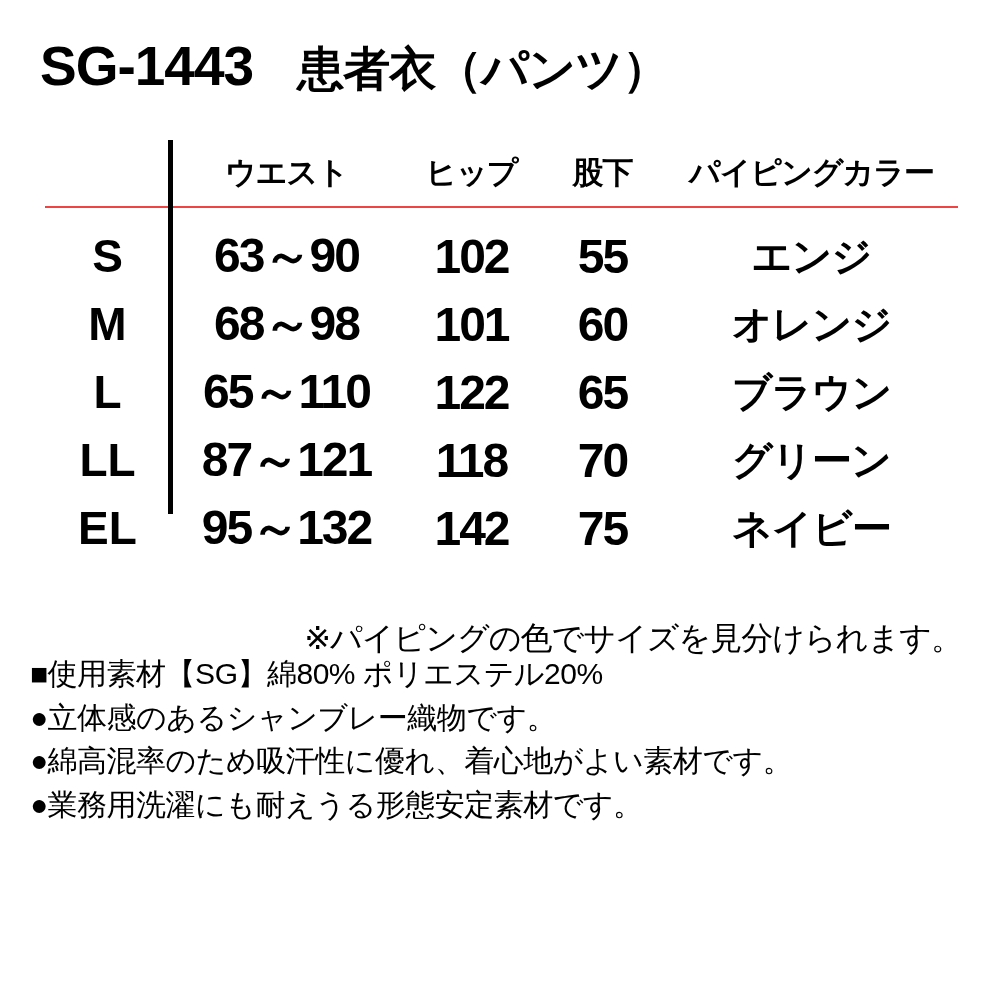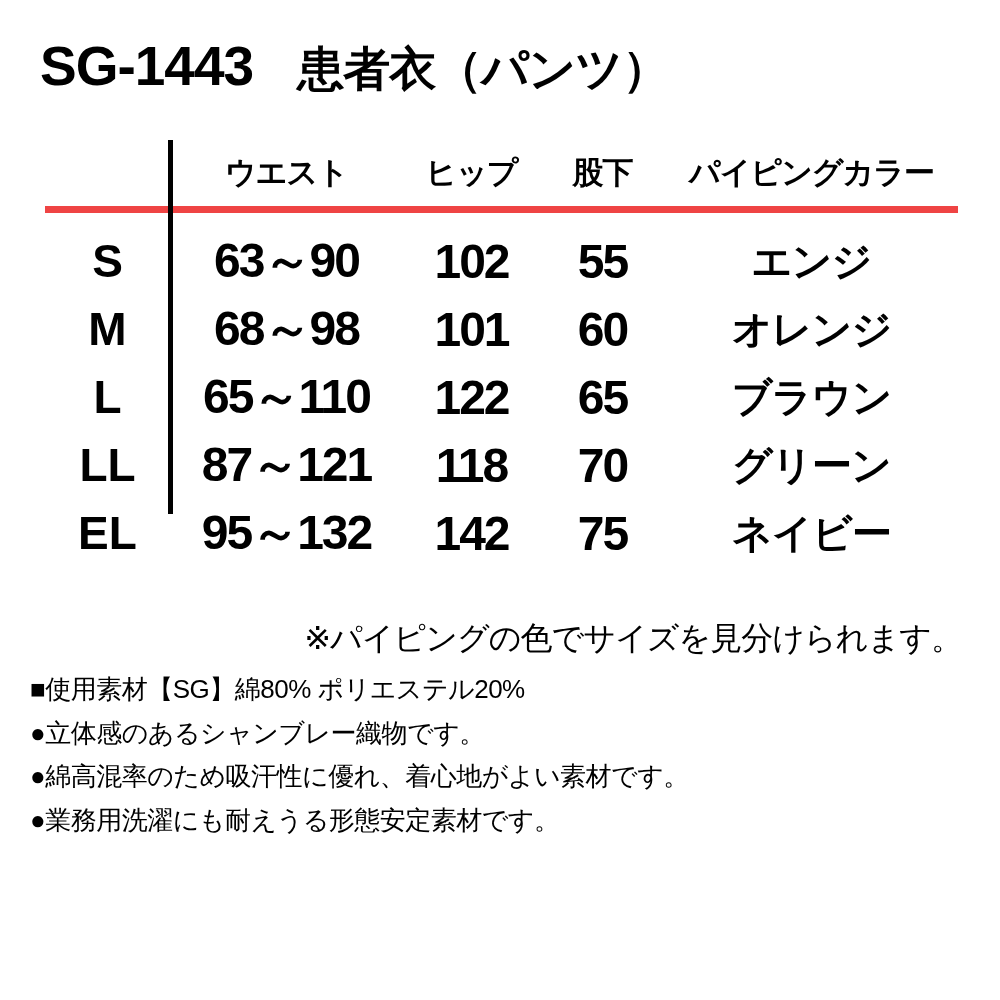--- a/index.html
+++ b/index.html
@@ -58,21 +58,21 @@
     height: 374px;
     background: #000000;
   }
   .thead, .trow {
     display: grid;
     grid-template-columns: 125px 233px 137px 125px 293px;
     align-items: center;
   }
   .thead {
     height: 66px;
-    border-bottom: 7px solid #ef4444;
+    border-bottom: 2px solid #ef4444;
   }
   .tbody {
     padding-top: 14px;
   }
   .trow {
     height: 68px;
   }
   .cell {
     text-align: center;
     white-space: nowrap;
@@ -107,25 +107,24 @@
     font-size: 32px;
     letter-spacing: -1px;
     white-space: nowrap;
   }
 
   
   .details {
     position: absolute;
     left: 30px;
     top: 652px;
-    font-size: 26px;
+    font-size: 30px;
     line-height: 43.5px;
     letter-spacing: -0.5px;
     white-space: nowrap;
-    margin-top: 16px;
   }
 </style>
 </head>
 <body>
 
 <div class="page">
 
   <div class="title">
     <span class="code">SG-1443</span>
     <span class="name">患者衣（パンツ）</span>

